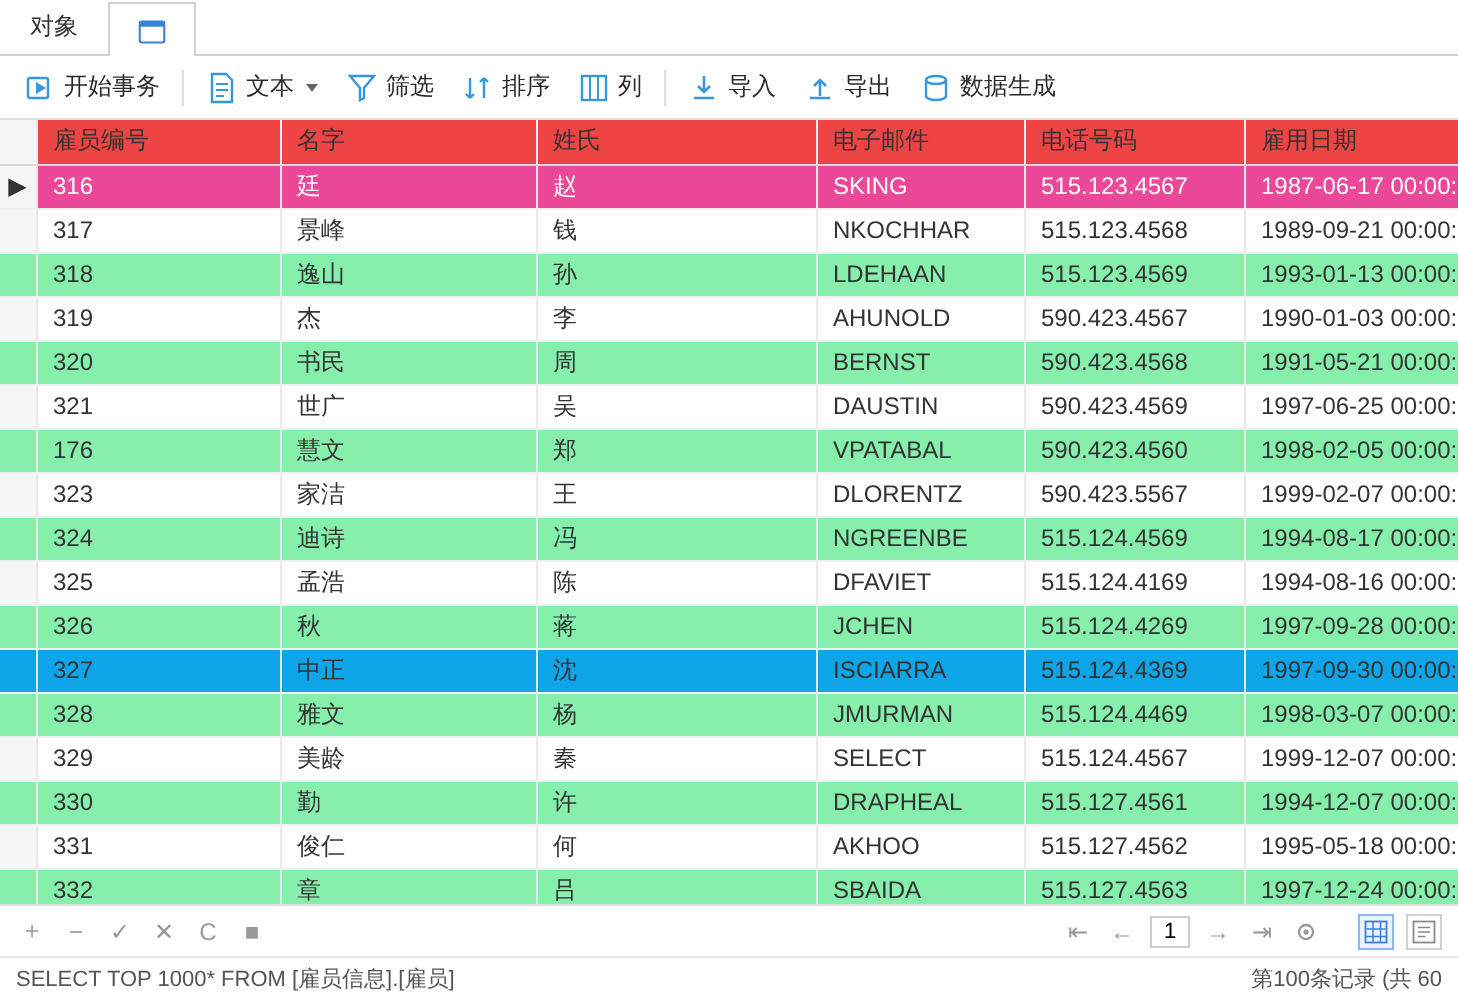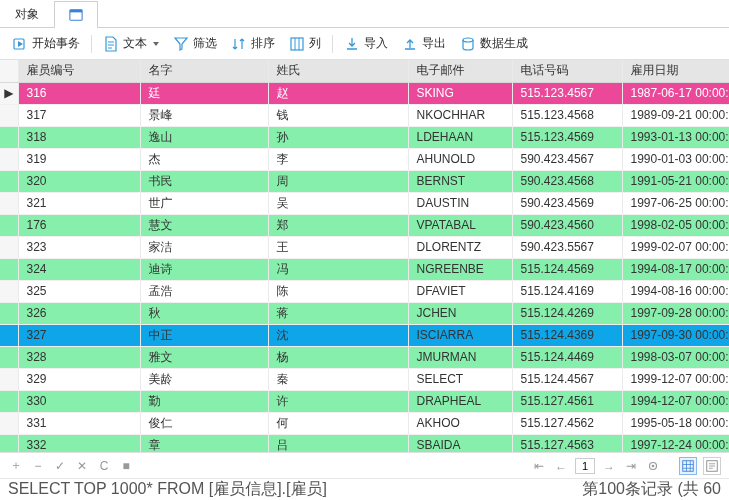--- a/index.html
+++ b/index.html
@@ -1,41 +1,41 @@
 <!DOCTYPE html>
 <html><head>
 <meta charset="utf-8">
 <style>
 * { margin: 0; padding: 0; box-sizing: border-box; }
 body { font-family: -apple-system, "Segoe UI", Arial, sans-serif; font-size: 12px; color: #333; background: #fff; width: 729px; height: 500px; overflow: hidden; display: flex; flex-direction: column; }
 .tabs { display: flex; border-bottom: 1px solid #d0d0d0; height: 28px; align-items: flex-end; }
-.tab { padding: 5px 14px; border: 1px solid transparent; border-bottom: none; cursor: pointer; display: flex; align-items: center; gap: 5px; height: 27px; }
+.tab { padding: 5px 14px; border: 1px solid transparent; border-bottom: none; cursor: pointer; display: flex; align-items: flex-end; gap: 5px; height: 27px; }
 .tab.active { border-color: #d0d0d0; background: #fff; position: relative; top: 1px; }
 .tab-icon { width: 14px; height: 14px; display: inline-flex; }
 .toolbar { display: flex; align-items: center; gap: 2px; padding: 4px 6px; border-bottom: 1px solid #e0e0e0; height: 32px; }
 .tbtn { display: flex; align-items: center; gap: 4px; padding: 3px 6px; cursor: pointer; border-radius: 3px; color: #2a2a2a; }
 .tbtn .ico { width: 16px; height: 16px; display: inline-flex; align-items: center; justify-content: center; }
 .tsep { width: 1px; height: 18px; background: #ddd; margin: 0 3px; }
 .caret { width: 0; height: 0; border-left: 3px solid transparent; border-right: 3px solid transparent; border-top: 4px solid #666; margin-left: 2px; }
 .grid { flex: 1; overflow: auto; }
 table { border-collapse: collapse; width: 100%; table-layout: fixed; }
 th, td { border-right: 1px solid #eaeaea; border-bottom: 1px solid #f0f0f0; padding: 0 8px; height: 22px; text-align: left; white-space: nowrap; overflow: hidden; font-size: 12px; }
-th { background: #e5e5e5; border-bottom: 1px solid #d8d8d8; font-weight: normal; color: #333; position: sticky; top: 0; }
+th { background: #ef4444; border-bottom: 1px solid #d8d8d8; font-weight: normal; color: #333; position: sticky; top: 0; }
 .rowmark { width: 18px; min-width:18px; padding: 0; text-align: center; background: #f6f6f6; }
 tr.stripe td { background: #86efac; }
 tr.sel td { background: #ec4899; color: #fff; }
 tr.sel td.rowmark { background: #f6f6f6; color: #333; }
 tr.hl td { background: #0ea5e9; }
 .footer1 { display: flex; align-items: center; gap: 6px; padding: 3px 8px; border-top: 1px solid #e0e0e0; height: 26px; color: #888; justify-content: space-between; }
 .footer1 .left, .footer1 .right { display: flex; align-items: center; gap: 6px; }
 .fbtn { width: 16px; height: 16px; display: inline-flex; align-items: center; justify-content: center; cursor: pointer; color: #999; }
 .pagefield { width: 20px; border: 1px solid #ccc; text-align: center; font-size: 11px; height: 16px; }
 .viewbtn { width: 18px; height: 18px; border: 1px solid #d0d0d0; display: inline-flex; cursor: pointer; align-items:center; justify-content:center; }
 .viewbtn.active { background: #eaf2ff; border-color: #8ab8f0; }
-.statusbar { display: flex; justify-content: space-between; padding: 4px 8px; font-size: 16px; color: #555; border-top: 1px solid #e8e8e8; height: 22px; align-items:center; }
+.statusbar { display: flex; justify-content: space-between; padding: 4px 8px; font-size: 11px; color: #555; border-top: 1px solid #e8e8e8; height: 22px; align-items:center; }
 col.c0 { width: 18px; } col.c1 { width: 122px; } col.c2 { width: 128px; } col.c3 { width: 140px; } col.c4 { width: 104px; } col.c5 { width: 110px; } col.c6 { width: 130px; }
 </style>
 </head>
 <body>
 
 <div class="tabs">
   <div class="tab">
       <span>对象</span>
     </div>
   <div class="tab active">

